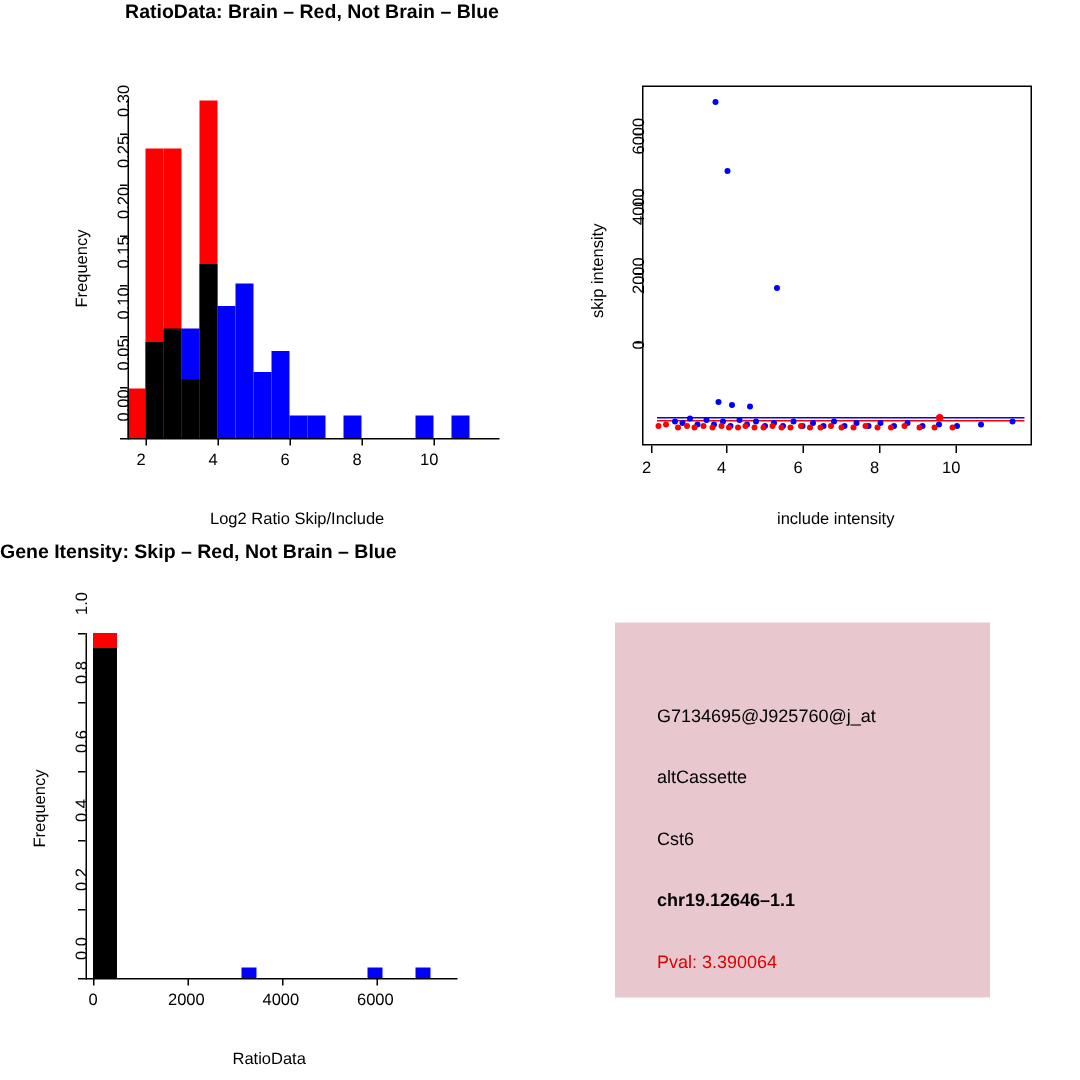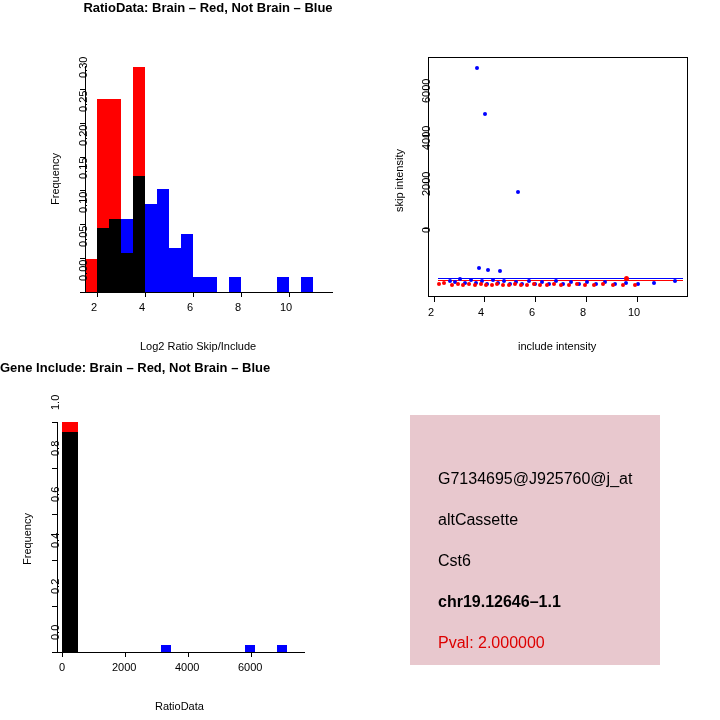--- a/index.html
+++ b/index.html
@@ -61,21 +61,21 @@
     width: 4px;
     height: 4px;
     border-radius: 50%;
   }
   .infobox {
     position: absolute;
     background: #e8c8ce;
   }
   .infoline {
     position: absolute;
-    font-size: 16px;
+    font-size: 12px;
     white-space: nowrap;
   }
   .boxframe {
     position: absolute;
     border: 1px solid #000000;
     box-sizing: border-box;
   }
 </style>
 </head>
 <body>
@@ -238,21 +238,21 @@
   <div class="tick" style="left:63px;top:135px;width:5px;height:1px;"></div>
   <div class="tick" style="left:63px;top:89px;width:5px;height:1px;"></div>
   <div class="vertlabel" style="left:60px;top:233px;">0</div>
   <div class="vertlabel" style="left:60px;top:196px;">2000</div>
   <div class="vertlabel" style="left:60px;top:150px;">4000</div>
   <div class="vertlabel" style="left:60px;top:103px;">6000</div>
   <div class="vertlabel" style="left:33px;top:212px;">skip intensity</div>
 </div>
 
 <div class="panel" style="left:0;top:360px;width:360px;height:360px;">
-  <div class="panel-title" style="left:10px;top:22px;width:340px;text-align:left;">Gene Include: Brain – Red, Not Brain – Blue</div>
+  <div class="panel-title" style="left:10px;top:22px;width:340px;text-align:left;">Gene Itensity: Skip – Red, Not Brain – Blue</div>
 
   <div class="plotbox" style="left:57px;top:62px;width:248px;height:230px;">
     <div style="position:absolute;left:0;top:0;width:248px;height:230px;">
       <div class="bar" style="left:5px;width:16px;height:220px;background:#0000ff;"></div>
       <div class="bar" style="left:104px;width:10px;height:7px;background:#0000ff;"></div>
       <div class="bar" style="left:188px;width:10px;height:7px;background:#0000ff;"></div>
       <div class="bar" style="left:220px;width:10px;height:7px;background:#0000ff;"></div>
     </div>
     <div style="position:absolute;left:0;top:0;width:248px;height:230px;mix-blend-mode:multiply;">
       <div class="bar" style="left:5px;width:16px;height:230px;background:#ff0000;"></div>
@@ -285,15 +285,15 @@
   <div class="vertlabel" style="left:49px;top:50px;">1.0</div>
   <div class="vertlabel" style="left:21px;top:205px;">Frequency</div>
 </div>
 
 <div class="panel" style="left:360px;top:360px;width:360px;height:360px;">
   <div class="infobox" style="left:50px;top:55px;width:250px;height:250px;">
     <div class="infoline" style="left:28px;top:55px;">G7134695@J925760@j_at</div>
     <div class="infoline" style="left:28px;top:96px;">altCassette</div>
     <div class="infoline" style="left:28px;top:137px;">Cst6</div>
     <div class="infoline" style="left:28px;top:178px;font-weight:bold;">chr19.12646–1.1</div>
-    <div class="infoline" style="left:28px;top:219px;color:#dd0000;">Pval: 2.000000</div>
+    <div class="infoline" style="left:28px;top:219px;color:#dd0000;">Pval: 3.390064</div>
   </div>
 </div>
 
 </body></html>

